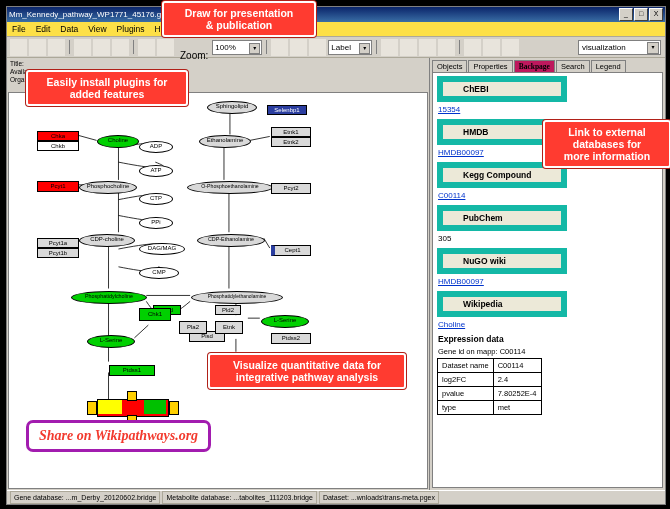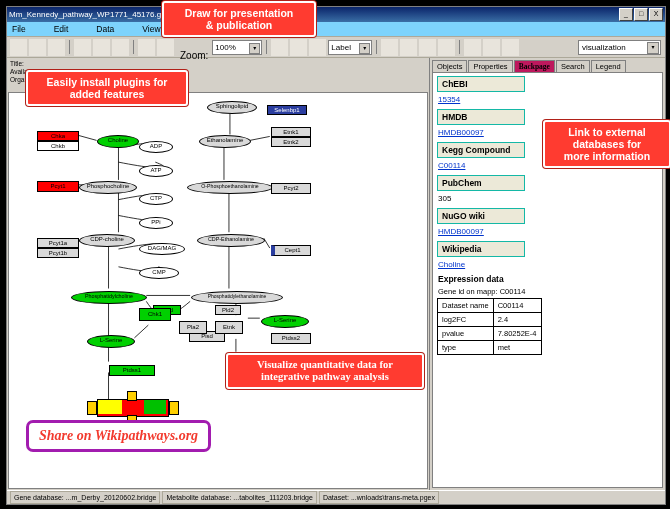--- a/index.html
+++ b/index.html
@@ -3,40 +3,40 @@
 <meta charset="utf-8">
 <style>
   html,body{margin:0;padding:0;background:#000;}
   body{width:670px;height:509px;overflow:hidden;font-family:"Liberation Sans",sans-serif;}
   #root{position:relative;width:670px;height:509px;background:#000;}
   .win{position:absolute;left:6px;top:6px;width:658px;height:497px;background:#d4d0c8;border:1px solid #808080;display:flex;flex-direction:column;}
   .titlebar{height:15px;background:linear-gradient(to bottom,#0a246a,#3a6ea5);color:#fff;font-size:8px;display:flex;align-items:center;padding:0 2px;}
   .titlebar .ttl{flex:1;white-space:nowrap;overflow:hidden;}
   .winbtns{display:flex;gap:1px;}
   .winbtn{width:12px;height:11px;background:#d4d0c8;border:1px solid #fff;border-right-color:#404040;border-bottom-color:#404040;font-size:7px;line-height:9px;text-align:center;color:#000;}
-  .menubar{height:14px;background:#7dd3fc;display:flex;align-items:center;font-size:8.5px;border-bottom:1px solid #aca899;gap:18px;}
+  .menubar{height:14px;background:#fde047;display:flex;align-items:center;font-size:8.5px;border-bottom:1px solid #aca899;}
   .menubar span{padding:0 5px;color:#000;}
   .toolbar{height:20px;background:#d4d0c8;display:flex;align-items:center;padding:0 3px;gap:2px;border-bottom:1px solid #aca899;position:relative;}
   .tbtn{width:15px;height:15px;border:1px solid transparent;background:#e8e4dc;display:inline-block;}
   .tsep{width:1px;height:14px;background:#808080;margin:0 2px;}
   .zoomlbl{font-size:10px;margin:16px 2px 0 4px;}
   .zoombox{width:46px;height:13px;background:#fff;border:1px solid #808080;font-size:8px;line-height:13px;padding-left:2px;position:relative;}
   .zoombox .cv{position:absolute;right:1px;top:2px;width:9px;height:9px;background:#d4d0c8;border:1px solid #808080;font-size:6px;text-align:center;line-height:8px;}
   .visbox{position:absolute;right:4px;top:3px;width:78px;height:13px;background:#fff;border:1px solid #808080;font-size:8px;line-height:13px;padding-left:3px;}
   .visbox .cv{position:absolute;right:1px;top:1px;width:10px;height:10px;background:#d4d0c8;border:1px solid #808080;font-size:6px;text-align:center;line-height:9px;}
   .body{flex:1;display:flex;background:#d4d0c8;min-height:0;}
   .leftpane{width:422px;display:flex;flex-direction:column;border-right:1px solid #808080;}
   .leftinfo{height:30px;background:#d4d0c8;font-size:6.5px;padding:2px 3px;line-height:8px;}
   .canvas{flex:1;background:#fff;position:relative;overflow:hidden;border:1px solid #808080;margin:0 1px 1px 1px;}
   .rightpane{flex:1;display:flex;flex-direction:column;background:#d4d0c8;padding:2px;}
   .tabs{display:flex;font-size:7.5px;height:12px;}
   .tab{padding:1px 4px;background:#d4d0c8;border:1px solid #808080;border-bottom:none;margin-right:1px;line-height:10px;}
   .tab.active{background:#be185d;font-weight:bold;font-family:Liberation Serif, serif;}
   .rpanel{flex:1;background:#fff;border:1px solid #808080;overflow:hidden;padding:3px 4px;font-size:8px;}
-  .sect{border:1px solid #14b8a6;background:#ece9d8;font-weight:bold;font-size:8.5px;padding:2px 4px;display:inline-block;min-width:78px;margin-bottom:2px;}
+  .sect{border:6px solid #14b8a6;background:#ece9d8;font-weight:bold;font-size:8.5px;padding:2px 20px;display:inline-block;min-width:78px;margin-bottom:2px;}
   .lnk{color:#0033cc;font-size:8px;display:block;margin:1px 0 5px 1px;}
   .plain{font-size:8px;margin:1px 0 5px 1px;}
   .exph{font-weight:bold;font-size:8.5px;margin:4px 0 3px 1px;}
   .geneid{font-size:7.5px;margin:2px 0 2px 1px;}
   table.kv{border-collapse:collapse;font-size:7.5px;}
   table.kv td{border:1px solid #000;padding:1px 4px;height:11px;}
   .statusbar{height:13px;background:#d4d0c8;border-top:1px solid #fff;display:flex;align-items:center;font-size:7px;padding:0 3px;}
   .statusbar .cell{border:1px solid #aca899;padding:0 3px;margin-right:2px;line-height:11px;}
 
   
@@ -271,16 +271,16 @@
     </div>
   </div>
 
   <div class="callout" style="left: 162px; top: 1px; width: 138px; white-space: pre-line;">Draw for presentation
 &amp; publication</div>
   <div class="callout" style="left: 26px; top: 70px; width: 146px; white-space: pre-line;">Easily install plugins for
 added features</div>
   <div class="callout" style="left: 543px; top: 120px; width: 112px; white-space: pre-line;">Link  to external
 databases  for
 more information</div>
-  <div class="callout" style="left: 226px; top: 353px; width: 182px; white-space: pre-line; font-family: Liberation Serif, serif;">Visualize quantitative data  for
+  <div class="callout" style="left: 208px; top: 353px; width: 182px; white-space: pre-line;">Visualize quantitative data  for
 integrative pathway analysis</div>
   <div class="share" style="left: 26px; top: 420px; white-space: pre-line;">Share on Wikipathways.org</div>
 </div>
 
 </body></html>

